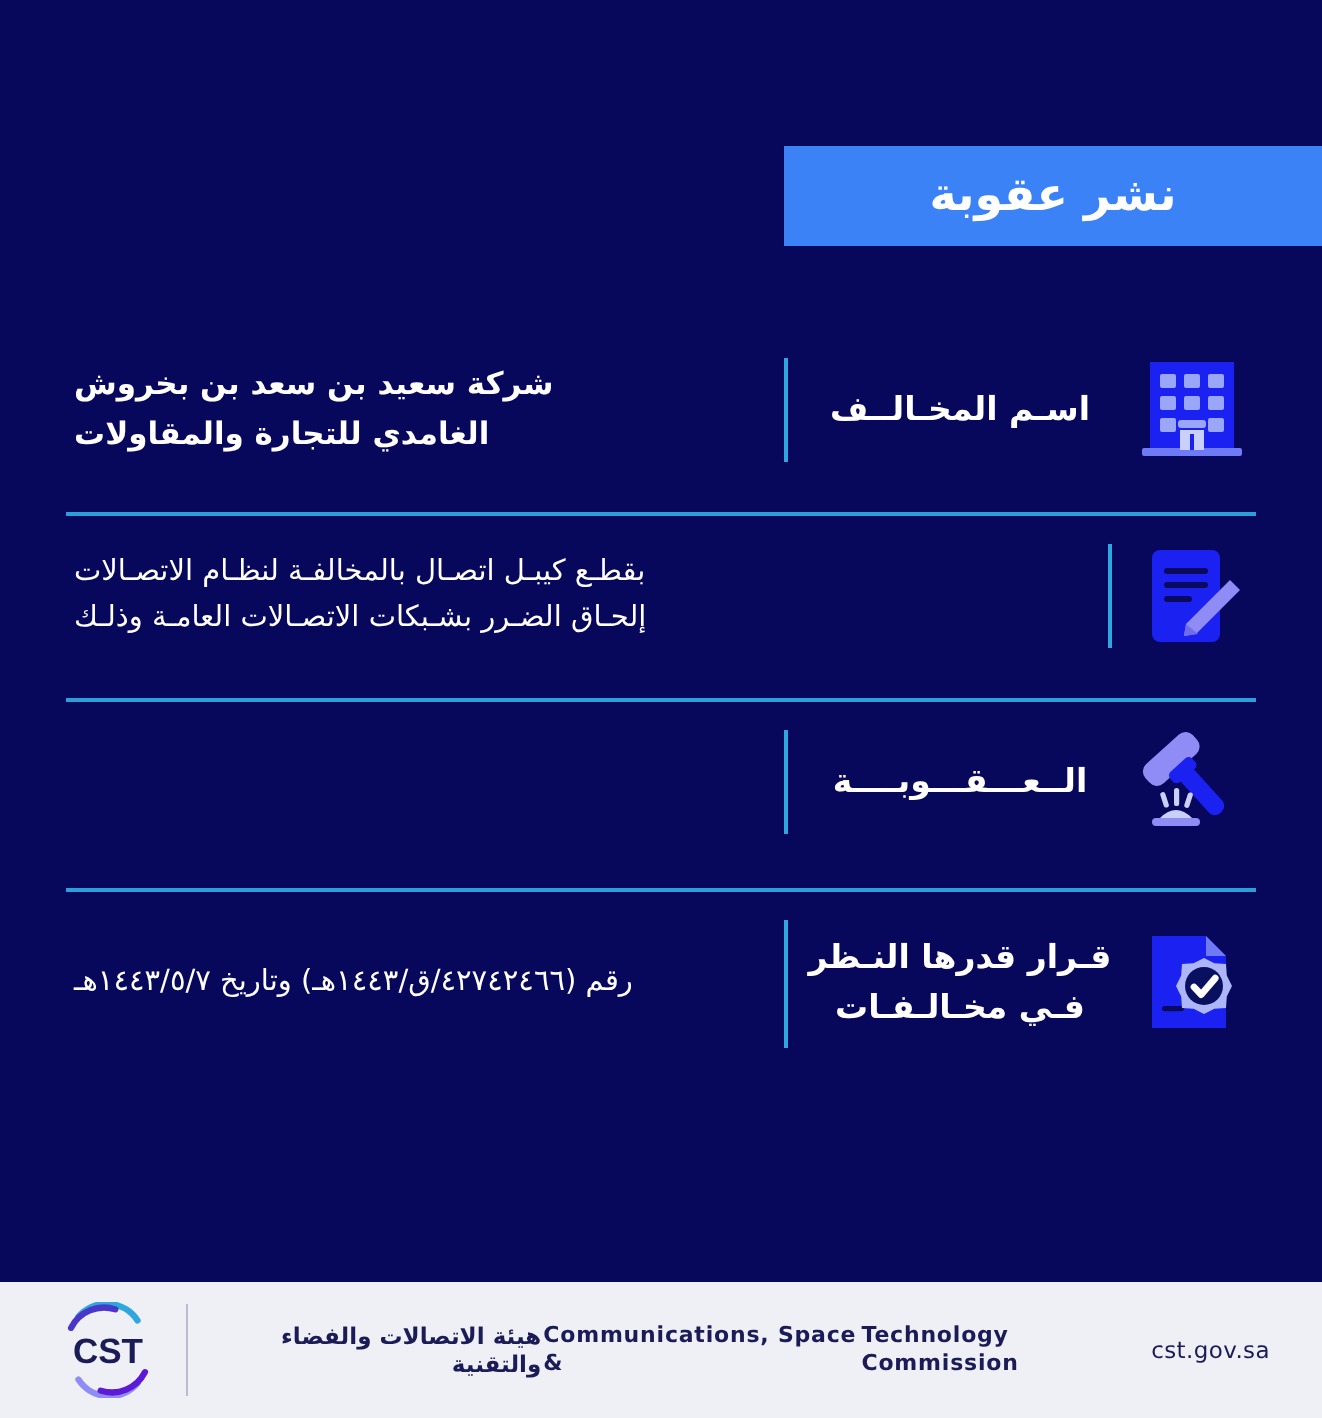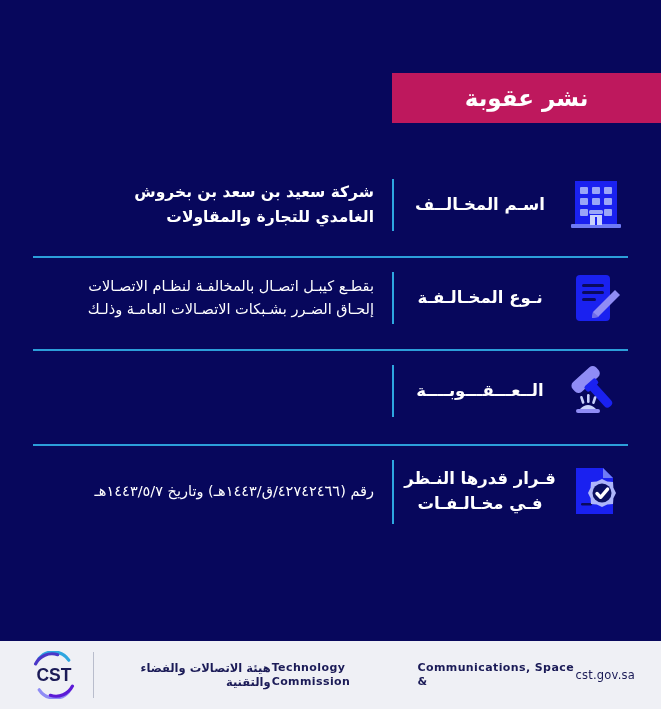--- a/index.html
+++ b/index.html
@@ -29,21 +29,21 @@
     height: 135px;
     position: relative;
     flex: none;
   }
   .header-banner {
     position: absolute;
     top: 73px;
     right: 0;
     left: 392px;
     height: 50px;
-    background: #be185d;
+    background: #3b82f6;
     display: flex;
     align-items: center;
     justify-content: center;
   }
   .header-title {
     color: #ffffff;
     font-size: 23px;
     font-weight: bold;
     letter-spacing: 1px;
     line-height: 1;
@@ -105,28 +105,27 @@
   .vsep {
     flex: 0 0 2px;
     width: 2px;
     align-self: stretch;
     background: #2ea6e0;
     margin: 14px 0;
   }
 
   .value-cell {
     flex: 1 1 auto;
-    text-align: right;
+    text-align: left;
     color: #ffffff;
     font-size: 14.5px;
     line-height: 1.62;
     padding-right: 18px;
     padding-left: 4px;
     box-sizing: border-box;
-    margin-left: 16px;
   }
   .value-cell.bold { font-weight: bold; font-size: 15.5px; }
   .value-line { display: block; white-space: nowrap; }
 
   
   .footer {
     flex: none;
     height: 68px;
     background: #eff0f5;
     display: flex;
@@ -223,21 +222,20 @@
           <rect x="8" y="5" width="34" height="46" rx="4" fill="#1a21f0"></rect>
           <g fill="#0a0a5e">
             <rect x="14" y="14" width="22" height="3" rx="1.5"></rect>
             <rect x="14" y="21" width="22" height="3" rx="1.5"></rect>
             <rect x="14" y="28" width="14" height="3" rx="1.5"></rect>
           </g>
           <path d="M47 20 L52 25 L30 47 L24 48 L25 42 Z" fill="#8f8cf5"></path>
           <path d="M25 42 L31 47 L24 48 Z" fill="#6f6ce8"></path>
         </svg>
       </div>
-      <div class="label-cell">نـوع المخـالـفـة</div>
       <div class="vsep"></div>
       <div class="value-cell">
         <span class="value-line">بقطـع كيبـل اتصـال بالمخالفـة لنظـام الاتصـالات</span>
         <span class="value-line">إلحـاق الضـرر بشـبكات الاتصـالات العامـة وذلـك</span>
       </div>
     </div>
     <div class="divider d2"></div>
 
     <div class="row row-3">
       <div class="icon-cell">
@@ -289,20 +287,20 @@
       <svg class="logo-mark" viewBox="0 0 60 52" aria-hidden="true">
         <path d="M14 8 A20 20 0 0 1 46 10" fill="none" stroke="#2ea6e0" stroke-width="3.4" stroke-linecap="round"></path>
         <path d="M10 14 A20 20 0 0 1 34 4" fill="none" stroke="#4a37c8" stroke-width="3.4" stroke-linecap="round"></path>
         <path d="M46 44 A20 20 0 0 1 14 42" fill="none" stroke="#8f8cf5" stroke-width="3.4" stroke-linecap="round"></path>
         <path d="M50 38 A20 20 0 0 1 26 48" fill="none" stroke="#5c1ad6" stroke-width="3.4" stroke-linecap="round"></path>
         <text x="30" y="33" font-family="'Liberation Sans', sans-serif" font-size="19" font-weight="bold" fill="#1b1b57" text-anchor="middle">CST</text>
       </svg>
       <div class="logo-rule"></div>
       <div class="logo-text">
         <div class="logo-ar">هيئة الاتصالات والفضاء والتقنية</div>
+        <div class="logo-en">Communications, Space &amp;</div>
         <div class="logo-en">Technology Commission</div>
-        <div class="logo-en">Communications, Space &amp;</div>
       </div>
     </div>
     <div class="site-url">cst.gov.sa</div>
   </div>
 
 </div>
 
 </body></html>

